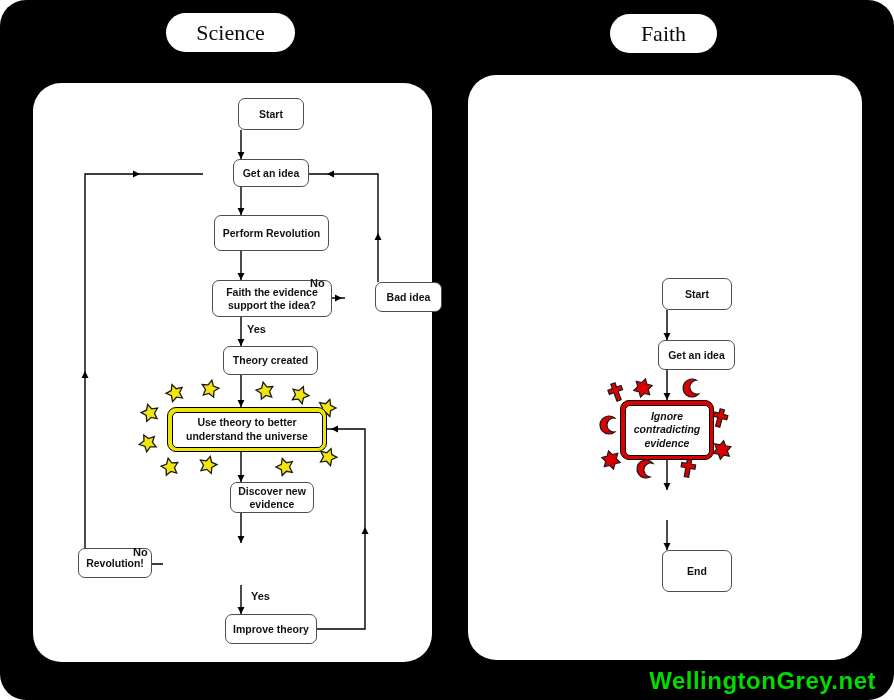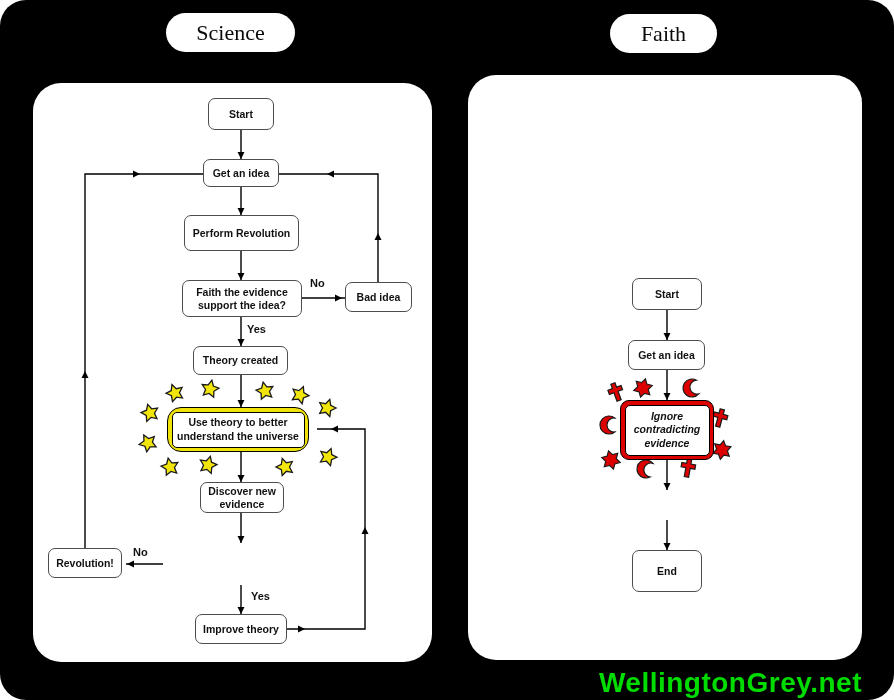--- a/index.html
+++ b/index.html
@@ -5,27 +5,27 @@
   html,body{margin:0;padding:0;background:#fff;}
   .canvas{position:relative;width:894px;height:700px;background:#000;border-radius:26px;overflow:hidden;
           font-family:"Liberation Sans", sans-serif;}
   .panel{position:absolute;background:#fff;border-radius:28px;}
   .panel-science{left:33px;top:83px;width:399px;height:579px;}
   .panel-faith{left:468px;top:75px;width:394px;height:585px;}
   .title-pill{position:absolute;background:#fff;border-radius:20px;display:flex;align-items:center;justify-content:center;
               font-family:"Liberation Serif", serif;font-size:22px;color:#0a0a0a;}
   .title-science{left:166px;top:13px;width:129px;height:39px;}
   .title-faith{left:610px;top:14px;width:107px;height:39px;}
-  .credit{position:absolute;right:32px;top:667px;color:#00dc00;font-weight:bold;font-size:28px;letter-spacing:0.5px;}
+  .credit{position:absolute;right:18px;top:667px;color:#00dc00;font-weight:bold;font-size:24px;letter-spacing:0.5px;}
   svg.wires{position:absolute;left:0;top:0;}
   .wire{stroke:#000;stroke-width:1.4;fill:none;}
   .head{fill:#000;stroke:none;}
   .node{position:absolute;background:#fff;border:1.5px solid #4d4d4d;border-radius:7px;
         display:flex;align-items:center;justify-content:center;text-align:center;
-        font-weight:bold;font-size:10.5px;line-height:1.2;color:#111;white-space:pre-line;padding:1px 3px;box-sizing:border-box;}
+        font-weight:bold;font-size:10.5px;line-height:1.2;color:#111;white-space:pre-line;padding:1px 3px;box-sizing:border-box;margin-left:30px;}
   .hl{position:absolute;border:1.6px solid #000;border-radius:9px;padding:3.5px;box-sizing:border-box;}
   .hl-yellow{background:#efe30a;}
   .hl-red{background:#dd0000;font-style:italic;}
   .hl-inner{width:100%;height:100%;background:#fff;border:1.6px solid #000;border-radius:5px;box-sizing:border-box;
             display:flex;align-items:center;justify-content:center;text-align:center;
             font-weight:bold;font-size:10.5px;line-height:1.25;color:#111;white-space:pre-line;}
   .edge-label{position:absolute;font-weight:bold;font-size:11px;color:#111;}
   .star{fill:#f2e50c;stroke:#1a1a1a;stroke-width:1.3;}
   .relsym{fill:#dd0000;stroke:#1a1a1a;stroke-width:1.2;}
 </style>
@@ -94,21 +94,21 @@
     </svg>
 
     <div class="node" style="left:175px;top:15px;width:66px;height:32px;">Start</div>
     <div class="node" style="left:170px;top:76px;width:76px;height:28px;">Get an idea</div>
     <div class="node" style="left:151px;top:132px;width:115px;height:36px;">Perform Revolution</div>
     <div class="node" style="left:149px;top:197px;width:120px;height:37px;">Faith the evidence
 support the idea?</div>
     <div class="node" style="left:312px;top:199px;width:67px;height:30px;">Bad idea</div>
     <div class="node" style="left:160px;top:263px;width:95px;height:29px;">Theory created</div>
 
-    <div class="hl hl-yellow" style="left:134px;top:324px;width:142px;height:45px;border-radius:14px;">
+    <div class="hl hl-yellow" style="left:134px;top:324px;width:160px;height:45px;">
       <div class="hl-inner">Use theory to better
 understand the universe</div>
     </div>
 
     <div class="node" style="left:167px;top:399px;width:84px;height:31px;">Discover new
 evidence</div>
     <div class="node" style="left:15px;top:465px;width:74px;height:30px;">Revolution!</div>
     <div class="node" style="left:162px;top:531px;width:92px;height:30px;">Improve theory</div>
 
     <span class="edge-label" style="left:277px;top:194px;">No</span>

